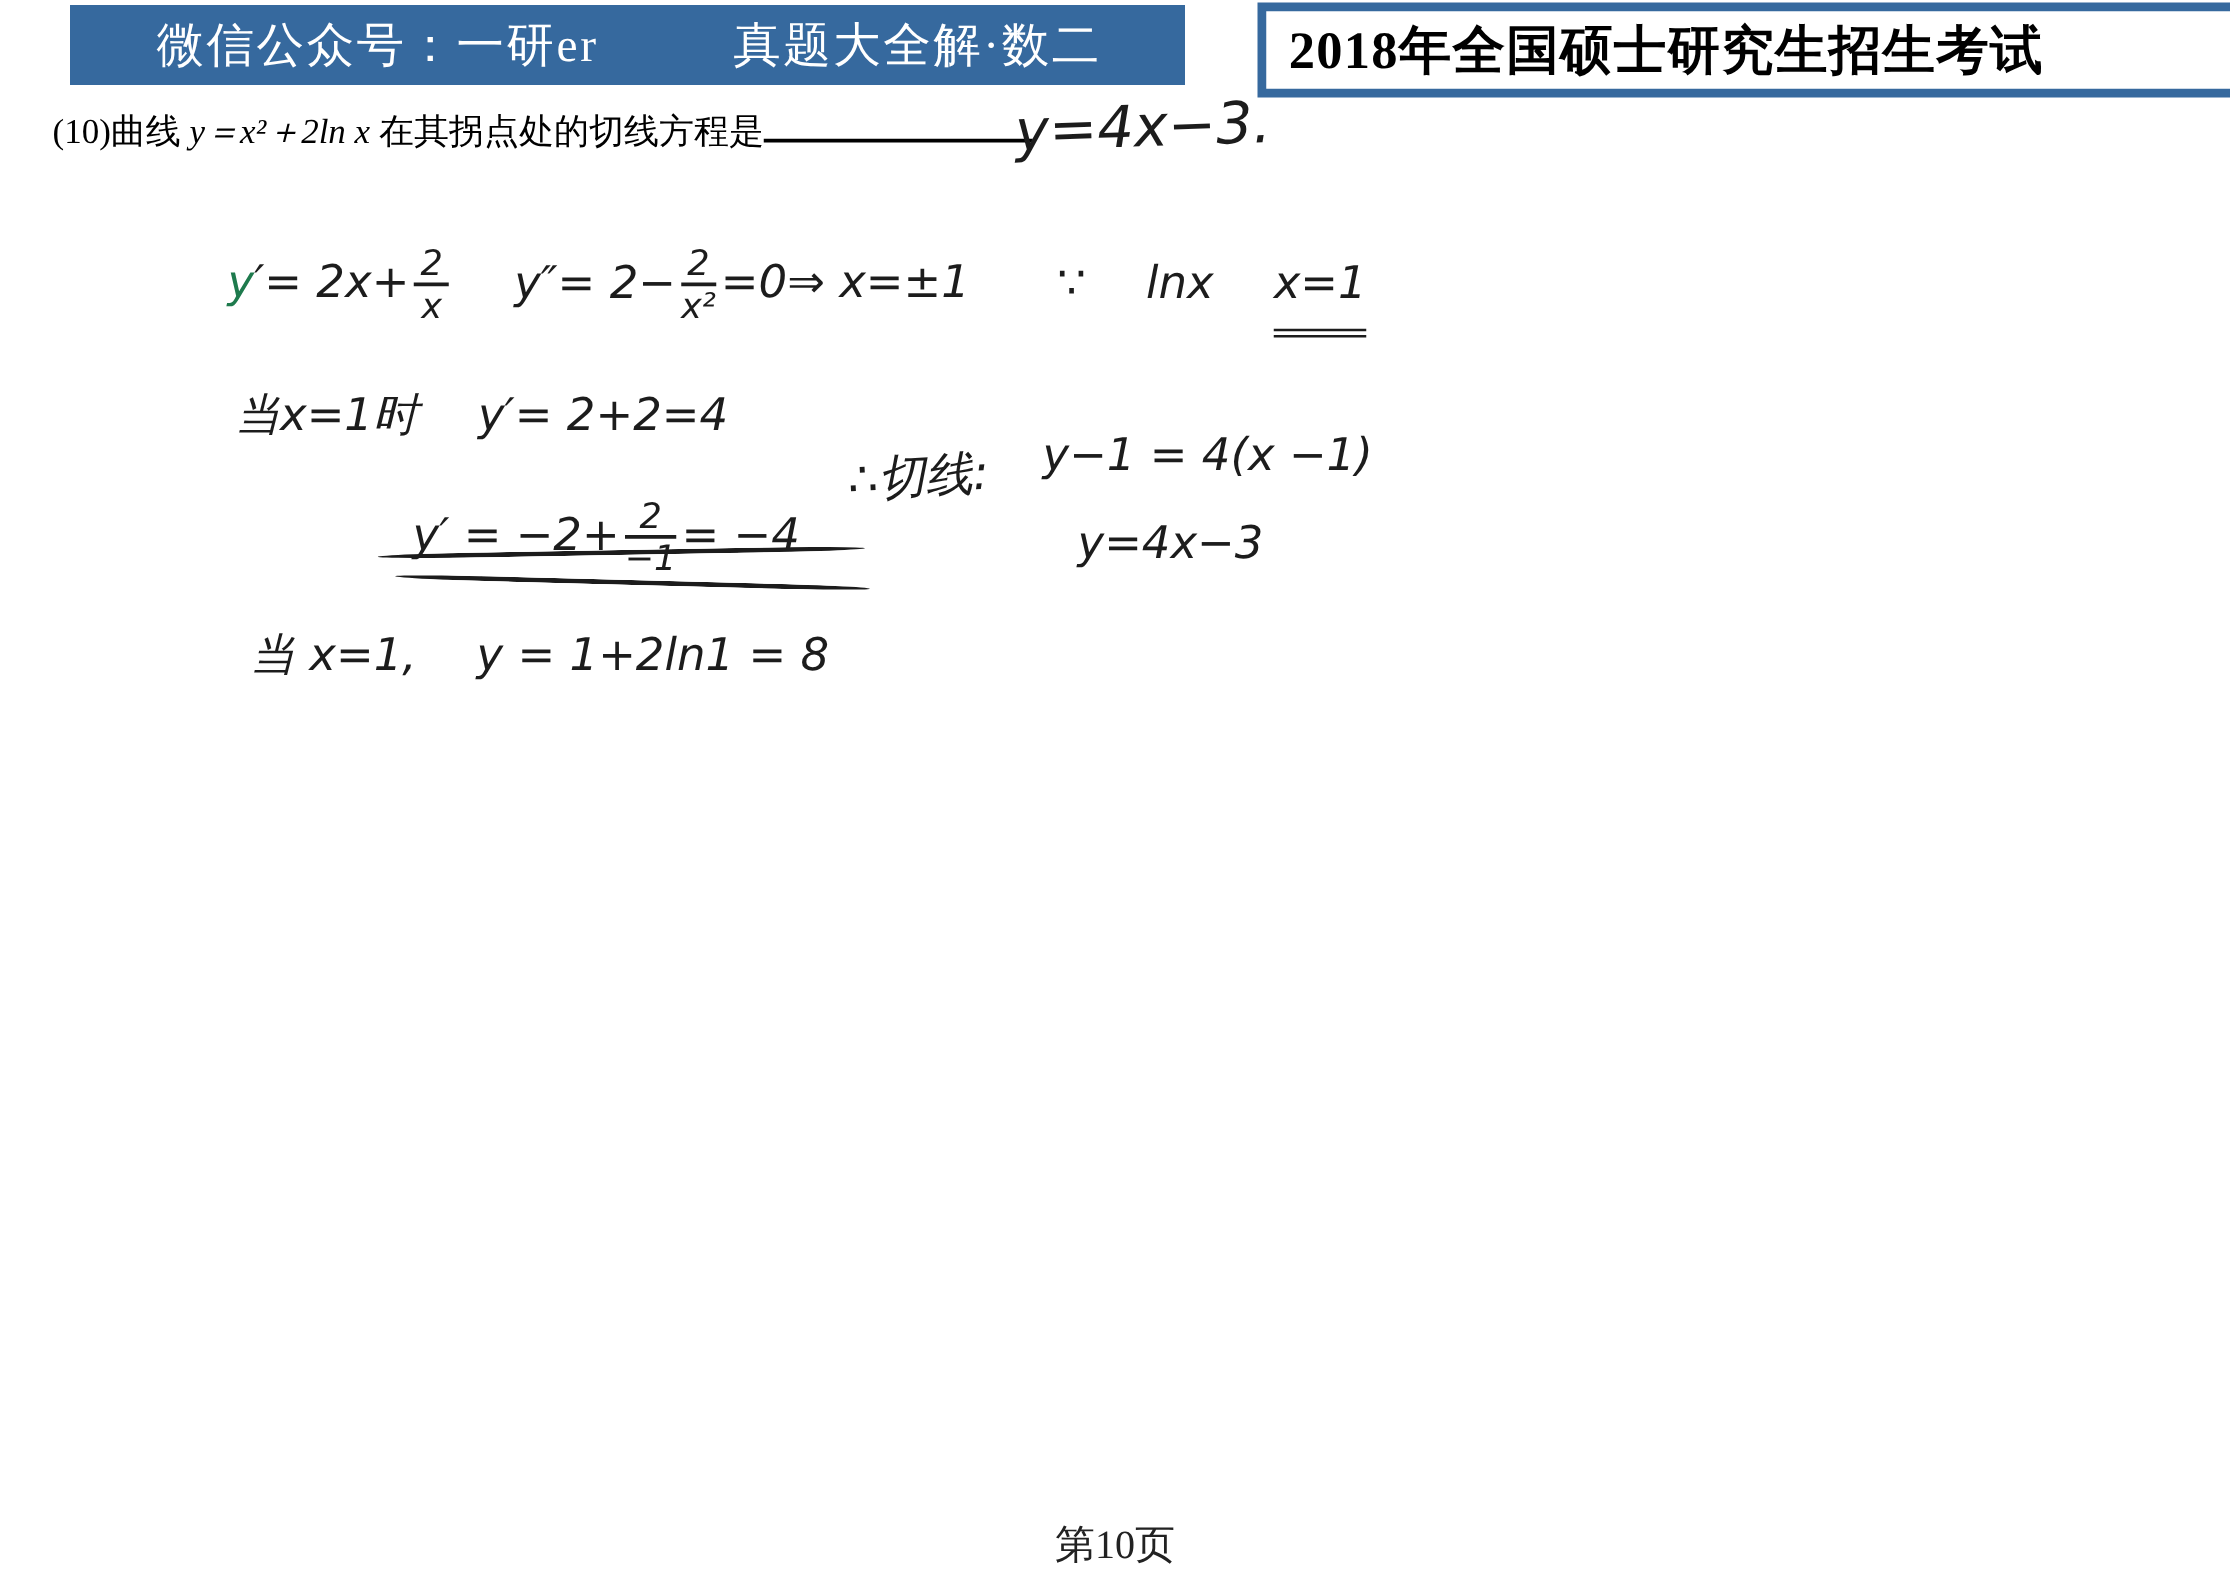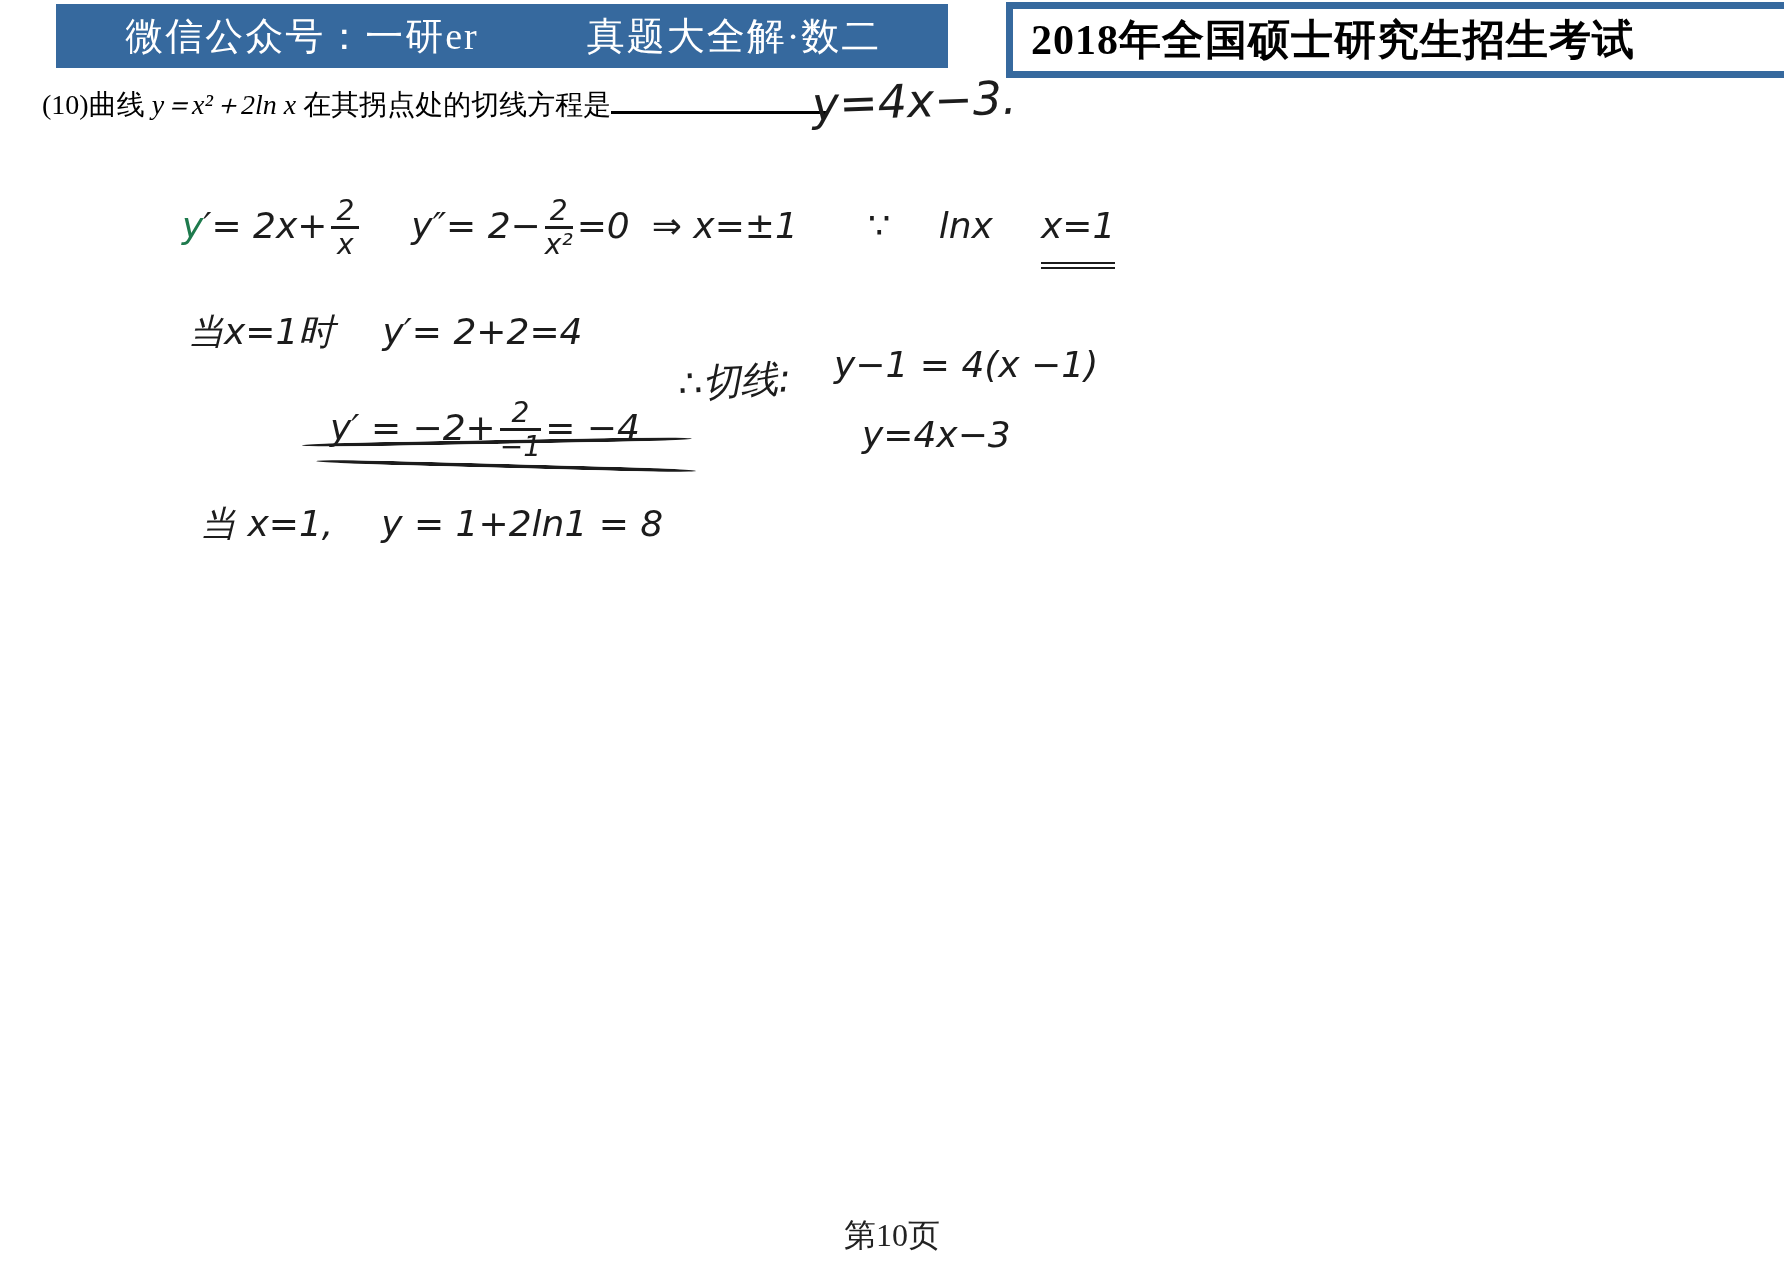--- a/index.html
+++ b/index.html
@@ -51,21 +51,21 @@
     white-space:nowrap;
   }
   .green{color:#1e7a4d;}
   .frac{
     display:inline-flex;flex-direction:column;
     vertical-align:middle;text-align:center;
     font-size:0.78em;line-height:1.05;margin:0 4px;
   }
   .frac .num{border-bottom:3px solid currentColor;padding:0 5px 1px;}
   .frac .den{padding-top:1px;}
-  .gap-s{margin-left:22px;}
+  .gap-s{}
   .gap-m{margin-left:48px;}
   .gap-l{margin-left:70px;}
   .dunder{border-bottom:7px double #1c1c1c;padding-bottom:16px;margin-top:47px;}
   #hw-answer{left:812px;top:74px;font-size:46px;transform:rotate(-2deg);}
   #hw-line1{left:182px;top:196px;}
   #hw-line2{left:188px;top:308px;}
   #hw-crossed{left:330px;top:398px;}
   .strike{
     position:absolute;height:0;border-top:4px solid #1c1c1c;
     border-radius:100%/8px;

